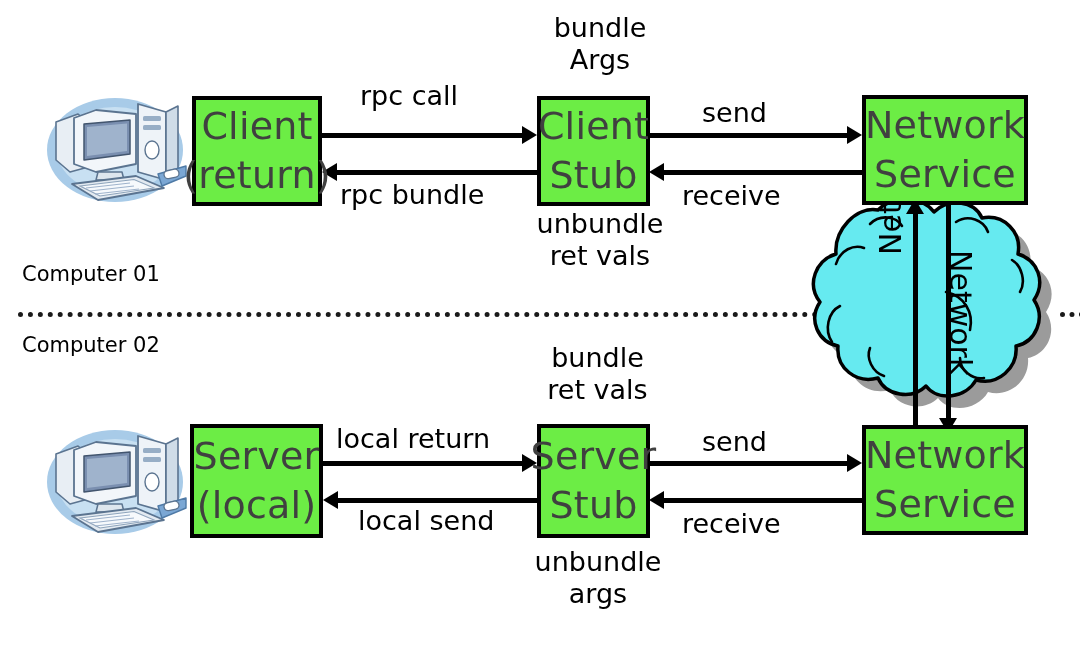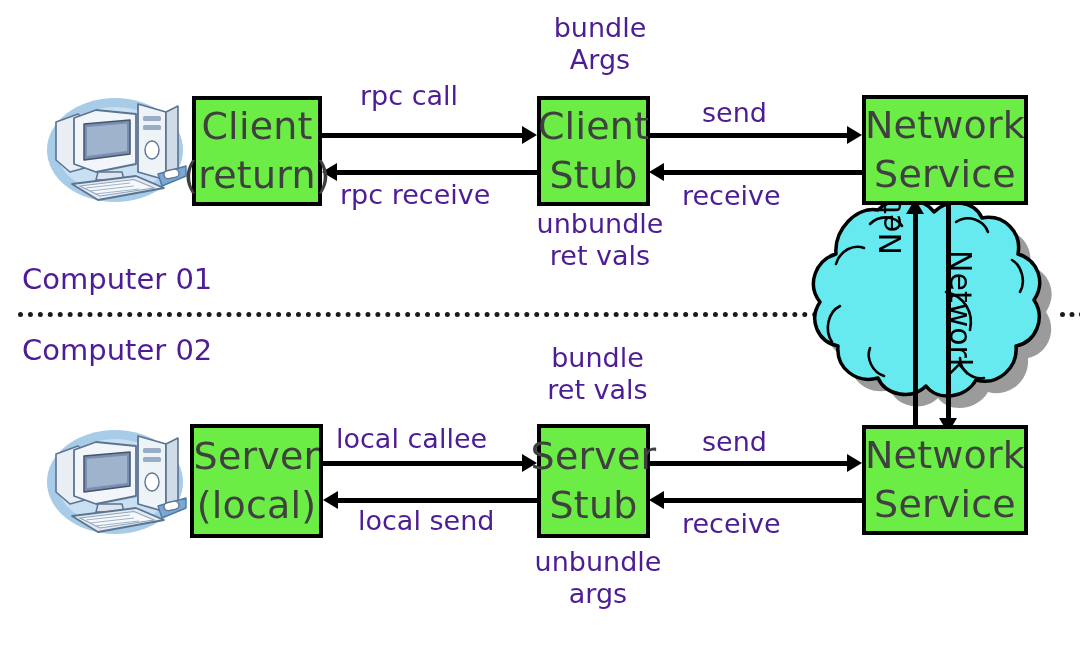--- a/index.html
+++ b/index.html
@@ -48,33 +48,33 @@
   #box-server      { left: 190px; top: 424px; width: 133px; height: 114px; }
   #box-server-stub { left: 537px; top: 424px; width: 113px; height: 114px; }
   #box-net-bot     { left: 862px; top: 425px; width: 166px; height: 110px; }
 
   
   .lbl {
     position: absolute;
     font-size: 27px;
     line-height: 1.18;
     white-space: nowrap;
-    color: #4c1d95;
+    color: #000000;
     z-index: 7;
   }
   .lbl.center { text-align: center; }
 
   #lbl-bundle-args    { left: 545px; top: 12px;  width: 110px; }
   #lbl-rpc-call       { left: 360px; top: 80px; }
   #lbl-rpc-return     { left: 340px; top: 179px; }
   #lbl-send-top       { left: 702px; top: 97px; }
   #lbl-receive-top    { left: 682px; top: 180px; }
   #lbl-unbundle-ret   { left: 525px; top: 208px; width: 150px; }
-  #lbl-computer-01    { left: 22px;  top: 262px; font-size: 29px; }
-  #lbl-computer-02    { left: 22px;  top: 333px; font-size: 29px; }
+  #lbl-computer-01    { left: 22px;  top: 262px; font-size: 21px; }
+  #lbl-computer-02    { left: 22px;  top: 333px; font-size: 21px; }
   #lbl-bundle-ret     { left: 520px; top: 342px; width: 155px; }
   #lbl-local-return   { left: 336px; top: 423px; }
   #lbl-local-call     { left: 358px; top: 505px; }
   #lbl-send-bot       { left: 702px; top: 426px; }
   #lbl-receive-bot    { left: 682px; top: 508px; }
   #lbl-unbundle-args  { left: 518px; top: 546px; width: 160px; }
 
   
   .arrow {
     position: absolute;
@@ -298,24 +298,24 @@
     <div>bundle</div>
     <div>ret vals</div>
   </div>
 
   <div class="lbl center" id="lbl-unbundle-args">
     <div>unbundle</div>
     <div>args</div>
   </div>
 
   <div class="lbl" id="lbl-rpc-call">rpc call</div>
-  <div class="lbl" id="lbl-rpc-return">rpc receive</div>
+  <div class="lbl" id="lbl-rpc-return">rpc bundle</div>
   <div class="lbl" id="lbl-send-top">send</div>
   <div class="lbl" id="lbl-receive-top">receive</div>
-  <div class="lbl" id="lbl-local-return">local callee</div>
+  <div class="lbl" id="lbl-local-return">local return</div>
   <div class="lbl" id="lbl-local-call">local send</div>
   <div class="lbl" id="lbl-send-bot">send</div>
   <div class="lbl" id="lbl-receive-bot">receive</div>
 
   <div class="lbl" id="lbl-computer-01">Computer 01</div>
   <div class="lbl" id="lbl-computer-02">Computer 02</div>
 
 </div>
 
 </body></html>

